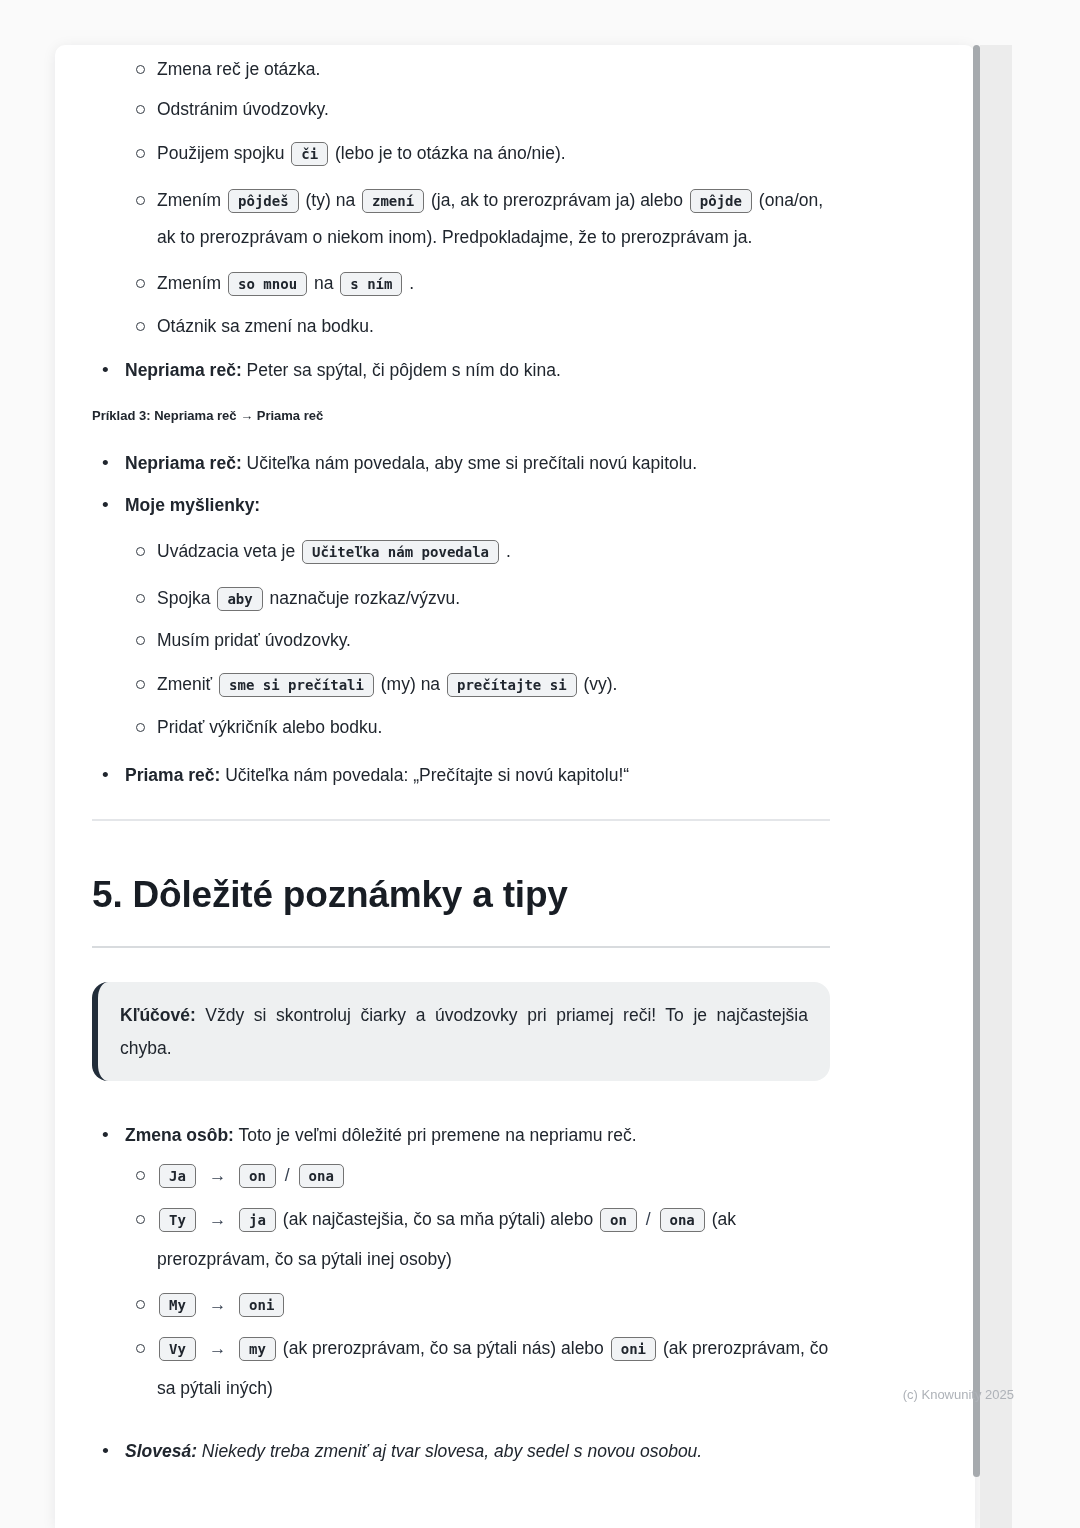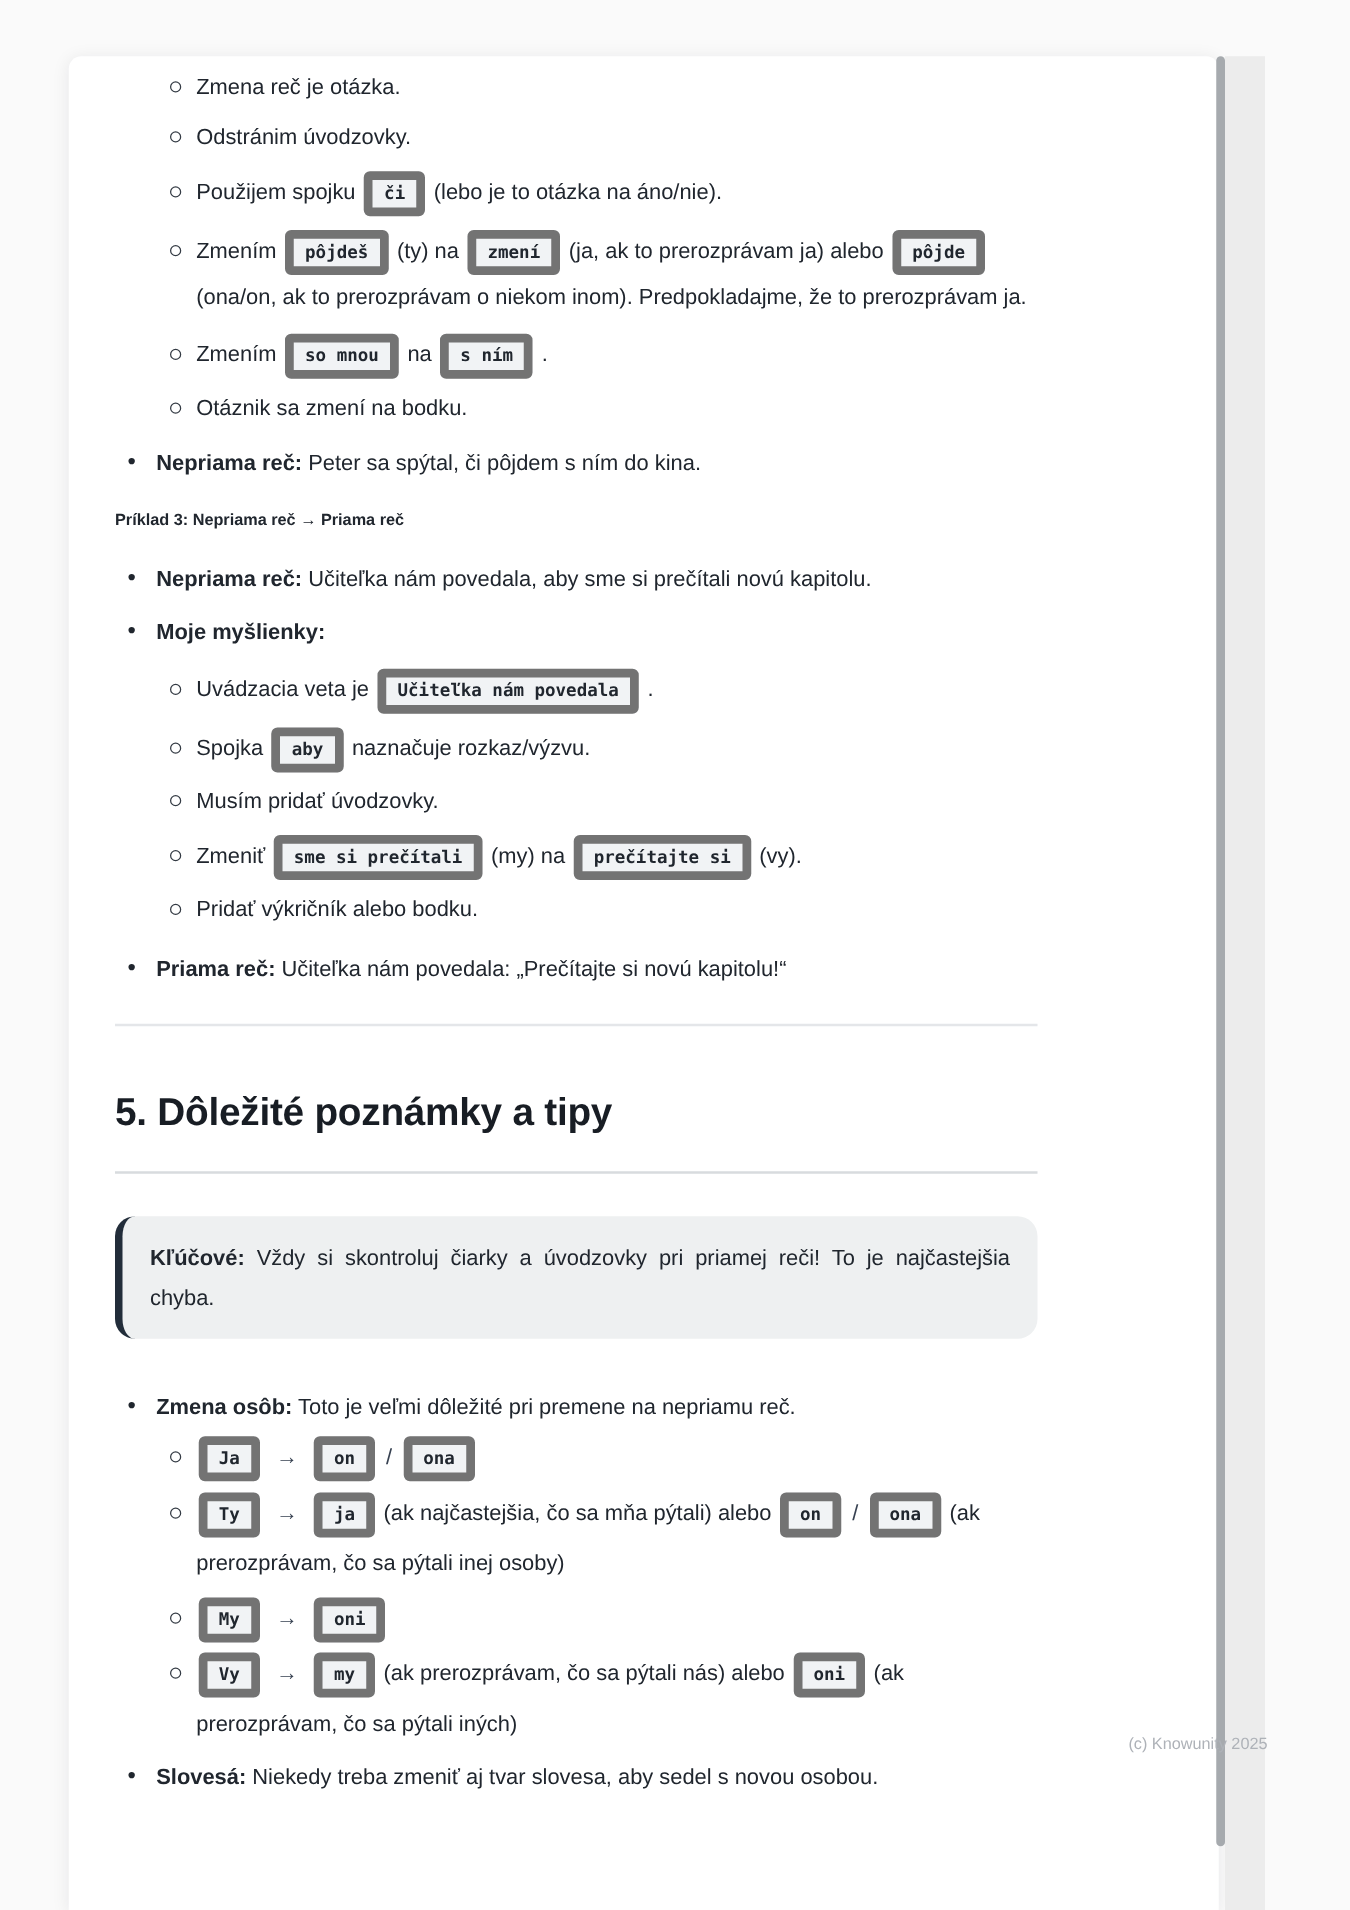--- a/index.html
+++ b/index.html
@@ -59,21 +59,21 @@
   .sli.chips::before { top:14px; }
   .sli.row { line-height:2.3; margin-bottom:4px; }
   .sli.row::before { top:16px; }
   .lbl { font-weight:700; }
   .chip {
     font-family:"DejaVu Sans Mono", monospace;
     font-weight:bold;
     font-size:14px;
     color:#20262e;
     background:#f1f3f5;
-    border:7px solid #737373;
+    border:1px solid #737373;
     border-radius:5px;
     padding:3px 9px;
     margin:0 2px;
     white-space:nowrap;
   }
   .arrow { margin:0 6px; color:#374151; }
   .slash { margin:0 2px; color:#374151; }
   .h4 {
     font-size:13px;
     font-weight:700;
@@ -85,37 +85,37 @@
     border:none;
     border-top:2px solid #e4e6e9;
     margin:30px 0 0 0;
   }
   .h2wrap {
     margin-top:44px;
     padding-bottom:22px;
     border-bottom:2px solid #d8dbde;
   }
   .h2 {
-    font-size:31px;
+    font-size:37px;
     font-weight:700;
     color:#181d24;
     letter-spacing:-0.2px;
   }
   .callout {
     margin-top:34px;
     margin-bottom:40px;
     background:#eef0f1;
     border-left:6px solid #222d3a;
     border-radius:16px;
     padding:17px 22px;
     line-height:1.85;
     text-align:justify;
   }
   .persons { margin-bottom:6px; }
-  .verbs { margin-top:8px; }
+  .verbs { margin-top:29px;font-style:italic; }
   
   .scroll-track {
     position:absolute;
     left:980px; top:45px;
     width:32px; height:1483px;
     background:#ececec;
   }
   .scroll-thumb {
     position:absolute;
     left:973px; top:45px;

